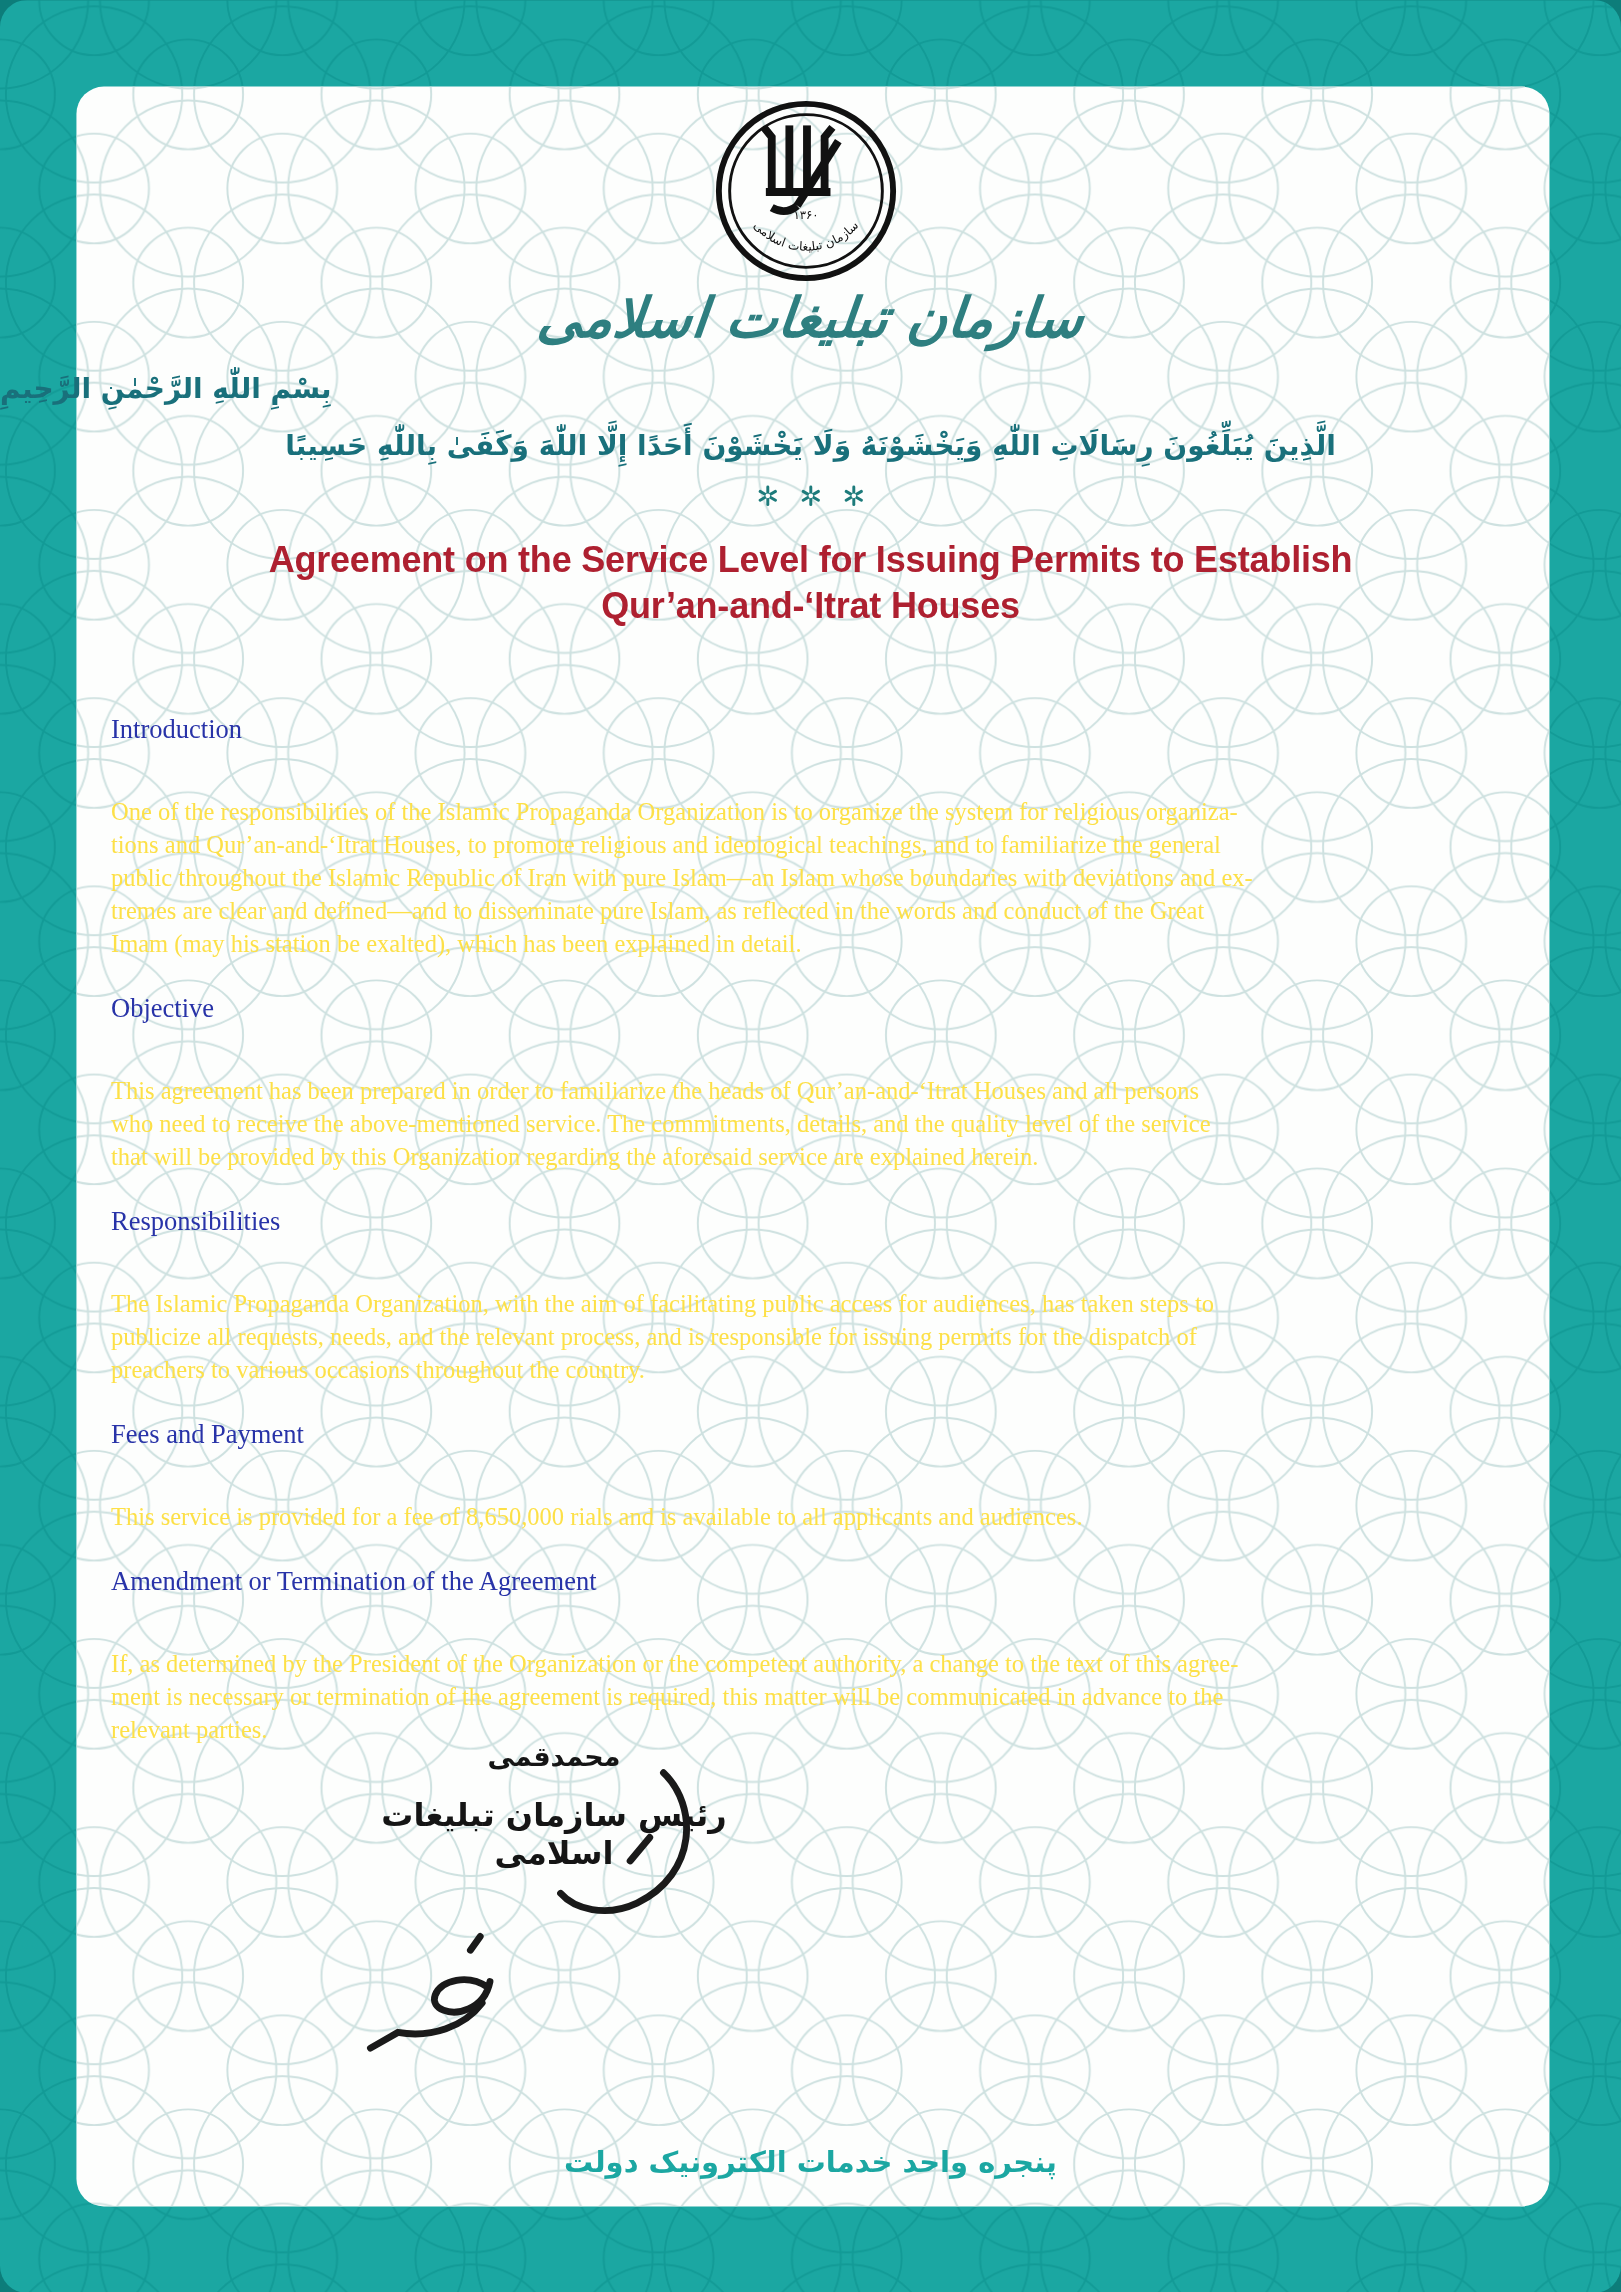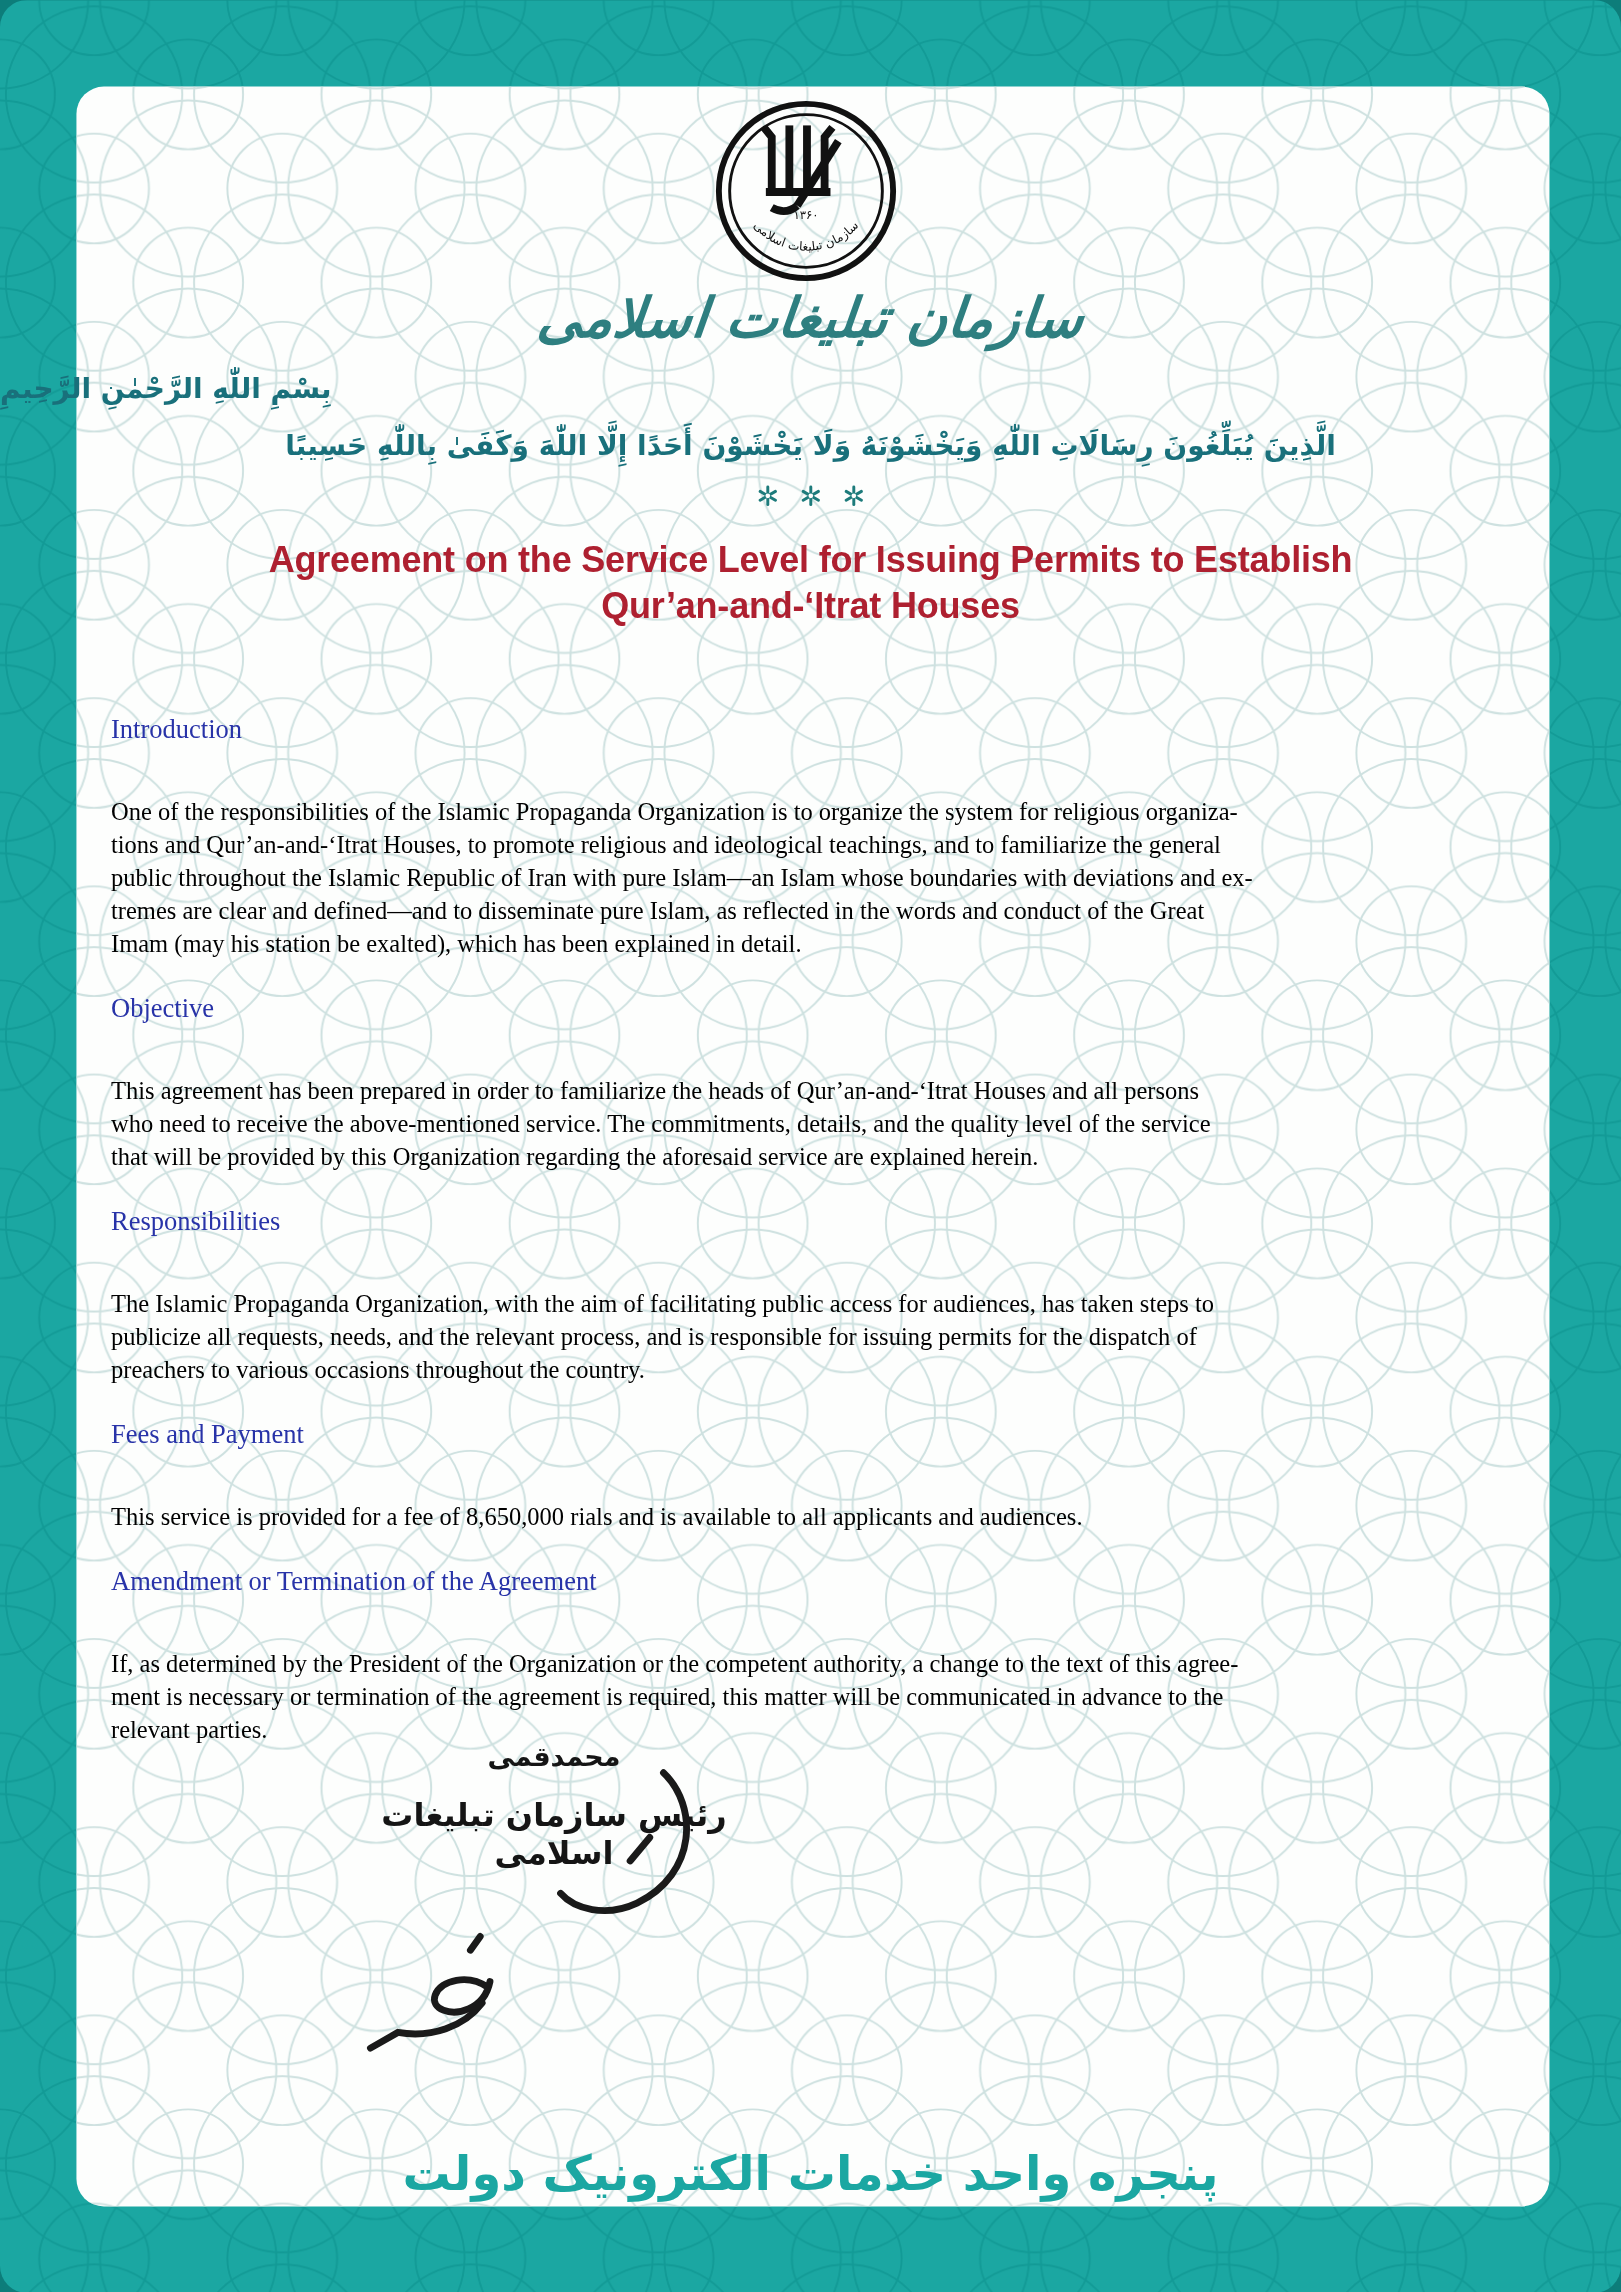--- a/index.html
+++ b/index.html
@@ -23,30 +23,30 @@
   .ornament svg{margin:0 8.8px;}
 
   .doc-title{position:absolute;left:0;top:537px;width:1621px;text-align:center;
     font-family:"Liberation Sans",sans-serif;font-weight:700;font-size:36px;line-height:46px;
     color:#ae2030;white-space:pre-line;letter-spacing:-0.2px;}
 
   .content{position:absolute;left:111px;top:712px;width:1441px;}
   .section{margin:0 0 31px 0;}
   .section h2{margin:0 0 5.9px 0;font-family:"Liberation Serif",serif;font-weight:400;
     font-size:26.5px;line-height:35px;color:#2833a8;}
-  .section .body{font-size:24.5px;line-height:33px;color:#000000;white-space:pre;margin-top:48px;}
+  .section .body{font-size:24.5px;line-height:33px;color:#fde047;white-space:pre;margin-top:48px;}
 
   .sig-block{position:absolute;left:358px;top:1741px;width:392px;text-align:center;
     font-family:"DejaVu Sans",sans-serif;color:#151515;direction:rtl;}
   .sig-name{font-size:27px;font-weight:700;}
   .sig-title{font-size:32px;font-weight:700;margin-top:23.5px;}
   .scrawl{position:absolute;left:343px;top:1756px;}
 
   .footer-line{position:absolute;left:0;top:2145px;width:1621px;text-align:center;
-    font-family:"DejaVu Sans",sans-serif;font-size:48px;font-weight:700;color:#1ba7a2;direction:rtl;}
+    font-family:"DejaVu Sans",sans-serif;font-size:29px;font-weight:700;color:#1ba7a2;direction:rtl;}
 
   .rtl{direction:rtl;unicode-bidi:isolate;}
 </style>
 </head>
 <body>
 
 <div class="page">
 
   <svg class="bg" width="1621" height="2293" viewBox="0 0 1654 2339">
     <defs>

